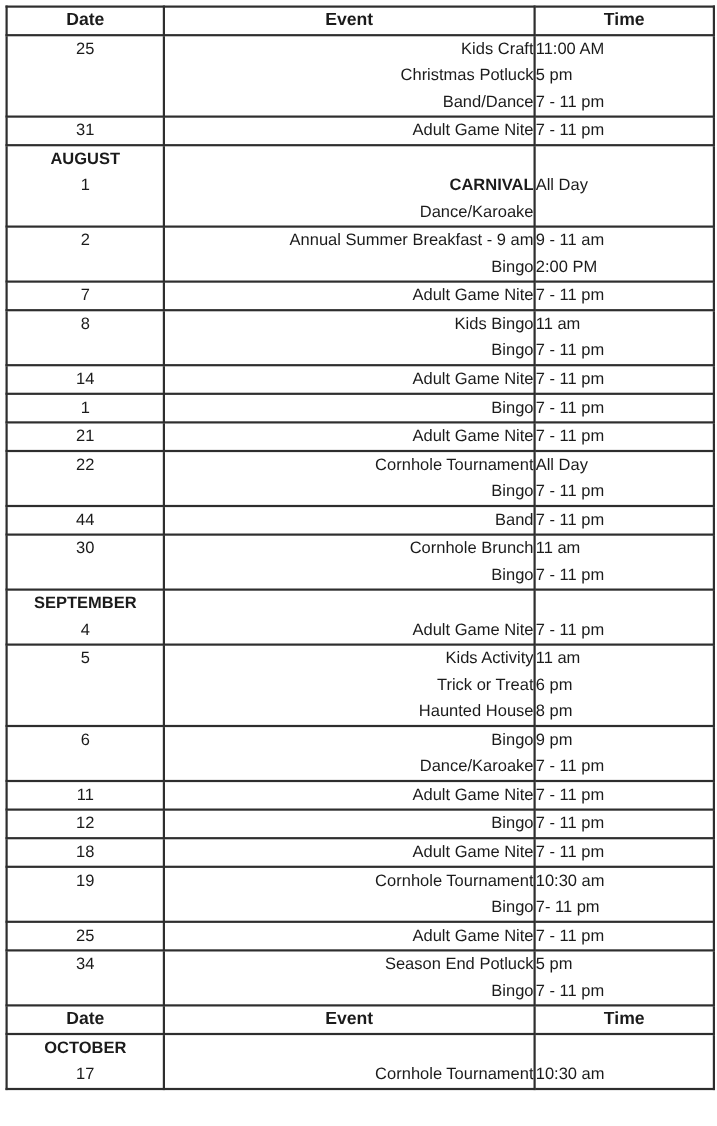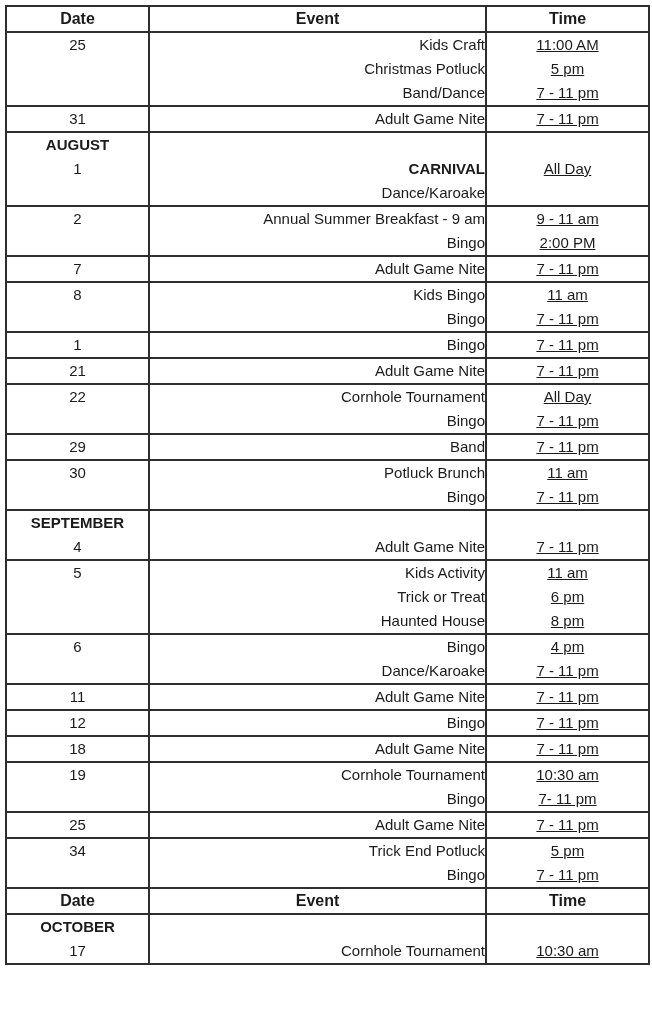--- a/index.html
+++ b/index.html
@@ -27,21 +27,21 @@
   }
   .line {
     height: 24px;
     line-height: 24px;
     font-size: 15px;
     white-space: nowrap;
     overflow: hidden;
   }
   td.c0 .line { text-align: center; }
   td.c1 .line { text-align: right; padding-left: 5px; }
-  td.c2 .line { text-align: center; text-decoration: underline; }
+  td.c2 .line { text-align: left; }
   .bold { font-weight: 700; }
   tr.header-row td {
     height: 24px;
     line-height: 24px;
     text-align: center;
     font-weight: 700;
     font-size: 16px;
   }
 </style>
 </head>
@@ -139,20 +139,31 @@
             <div class="line">Kids Bingo</div>
             <div class="line">Bingo</div>
           </td>
           <td class="c2">
             <div class="line">11 am</div>
             <div class="line">7 - 11 pm</div>
           </td>
         </tr>
         <tr>
           <td class="c0">
+            <div class="line">14</div>
+          </td>
+          <td class="c1">
+            <div class="line">Adult Game Nite</div>
+          </td>
+          <td class="c2">
+            <div class="line">7 - 11 pm</div>
+          </td>
+        </tr>
+        <tr>
+          <td class="c0">
             <div class="line">1</div>
           </td>
           <td class="c1">
             <div class="line">Bingo</div>
           </td>
           <td class="c2">
             <div class="line">7 - 11 pm</div>
           </td>
         </tr>
         <tr>
@@ -175,36 +186,36 @@
             <div class="line">Cornhole Tournament</div>
             <div class="line">Bingo</div>
           </td>
           <td class="c2">
             <div class="line">All Day</div>
             <div class="line">7 - 11 pm</div>
           </td>
         </tr>
         <tr>
           <td class="c0">
-            <div class="line">29</div>
+            <div class="line">44</div>
           </td>
           <td class="c1">
             <div class="line">Band</div>
           </td>
           <td class="c2">
             <div class="line">7 - 11 pm</div>
           </td>
         </tr>
         <tr>
           <td class="c0">
             <div class="line">30</div>
             <div class="line"></div>
           </td>
           <td class="c1">
-            <div class="line">Potluck Brunch</div>
+            <div class="line">Cornhole Brunch</div>
             <div class="line">Bingo</div>
           </td>
           <td class="c2">
             <div class="line">11 am</div>
             <div class="line">7 - 11 pm</div>
           </td>
         </tr>
         <tr>
           <td class="c0">
             <div class="line bold">SEPTEMBER</div>
@@ -239,21 +250,21 @@
         <tr>
           <td class="c0">
             <div class="line">6</div>
             <div class="line"></div>
           </td>
           <td class="c1">
             <div class="line">Bingo</div>
             <div class="line">Dance/Karoake</div>
           </td>
           <td class="c2">
-            <div class="line">4 pm</div>
+            <div class="line">9 pm</div>
             <div class="line">7 - 11 pm</div>
           </td>
         </tr>
         <tr>
           <td class="c0">
             <div class="line">11</div>
           </td>
           <td class="c1">
             <div class="line">Adult Game Nite</div>
           </td>
@@ -307,21 +318,21 @@
           <td class="c2">
             <div class="line">7 - 11 pm</div>
           </td>
         </tr>
         <tr>
           <td class="c0">
             <div class="line">34</div>
             <div class="line"></div>
           </td>
           <td class="c1">
-            <div class="line">Trick End Potluck</div>
+            <div class="line">Season End Potluck</div>
             <div class="line">Bingo</div>
           </td>
           <td class="c2">
             <div class="line">5 pm</div>
             <div class="line">7 - 11 pm</div>
           </td>
         </tr>
         <tr class="header-row">
           <td class="c0">Date</td>
           <td class="c1">Event</td>

